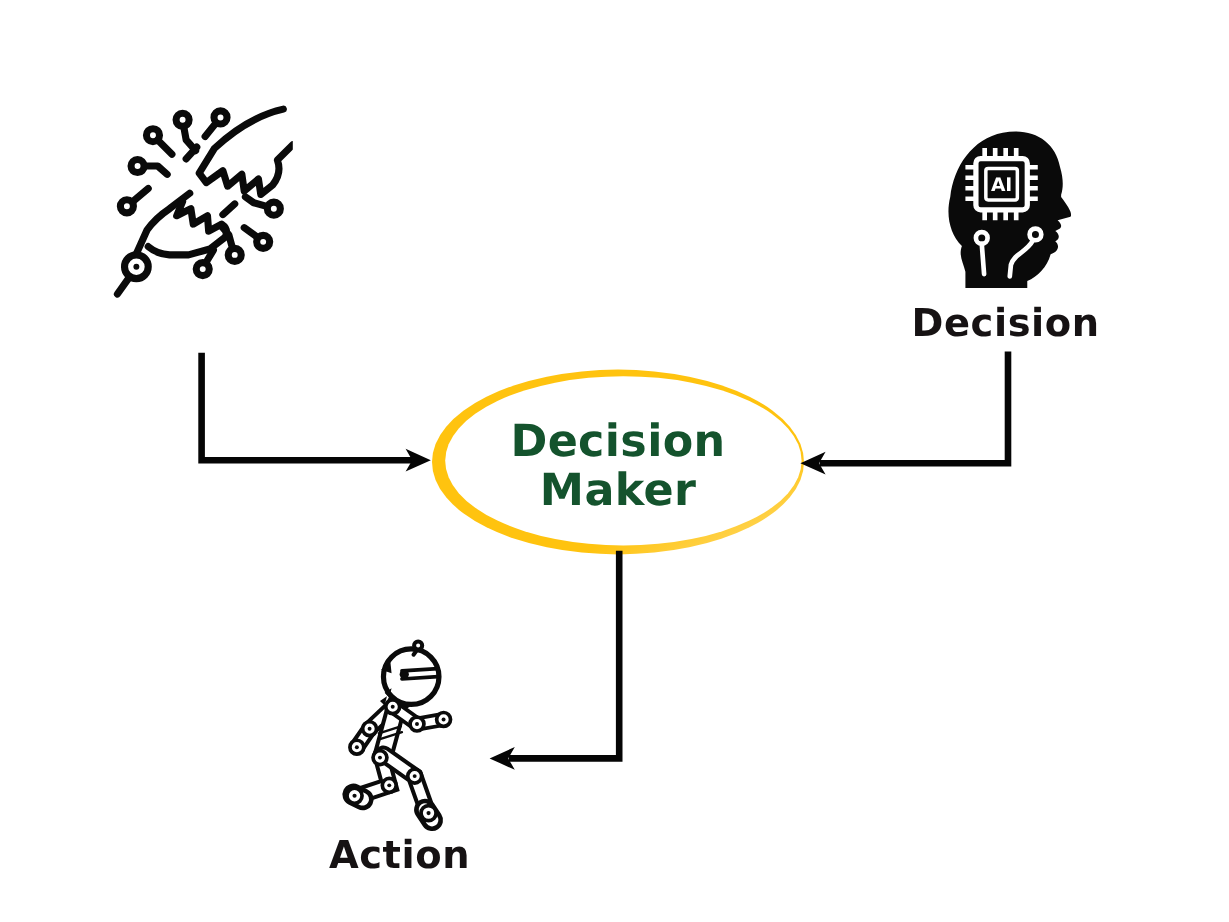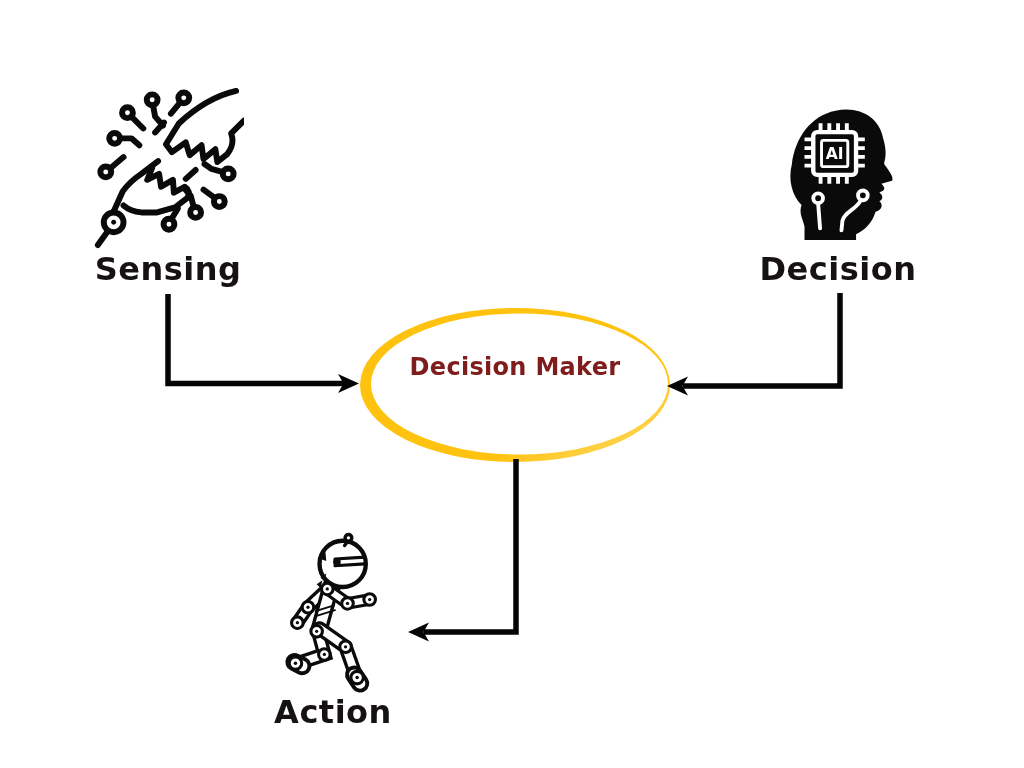--- a/index.html
+++ b/index.html
@@ -6,21 +6,21 @@
   .canvas{
     position:relative;width:1024px;height:768px;background:#ffffff;overflow:hidden;
     font-family:"DejaVu Sans", sans-serif;
   }
   .abs{position:absolute;}
   .label{
     font-weight:700;font-size:32px;line-height:36px;color:#161213;
     text-align:center;letter-spacing:0.5px;width:240px;
   }
   .decision-label{
-    font-weight:700;font-size:24px;line-height:41px;color:#7f1d1d;
+    font-weight:700;font-size:37px;line-height:41px;color:#14532d;
     text-align:center;width:220px;letter-spacing:0.3px;
   }
   svg{display:block;}
 </style>
 </head>
 <body>
 
 <div class="canvas">
 
   <svg class="abs" style="left:0;top:0;" width="1024" height="768" viewBox="0 0 1024 768">
@@ -80,21 +80,20 @@
         <path d="M130,116 L119,108"></path>
       <circle cx="111" cy="131" r="5.5"></circle>
         <path d="M109,125 L106,114 L99,106"></path>
       <circle cx="84" cy="143" r="5.5"></circle> 
         <path d="M87,137 L93,127"></path>
       <path d="M70,50 L79,40"></path>
       <path d="M101,97 L111,88"></path>
     </g>
     <circle cx="28" cy="141" r="2.5" fill="#0a0a0a"></circle>
   </svg>
-  <div class="abs label" style="left:48px;top:251px;">Sensing</div>
 
   <svg class="abs" style="left:787px;top:100px;" width="107" height="142" viewBox="0 0 110 142">
 
     <path fill="#0a0a0a" d="M18,142 L18,128 C16,120 12,114 15,106 C5,96 1,80 5,64
       C8,38 24,14 50,9 C75,4 95,16 99,38 C102,48 102,56 100,62 L100,64
       C106,72 110,78 108,81 L97,84 C100,87 101,89 99,91 L95,93
       C99,96 99,100 95,102 C99,105 98,111 91,113 C88,124 80,132 71,136 L71,142 Z"></path>
 
     <g stroke="#ffffff" fill="none">
       <rect x="27" y="31" width="44" height="44" rx="4" stroke-width="4.5"></rect>

